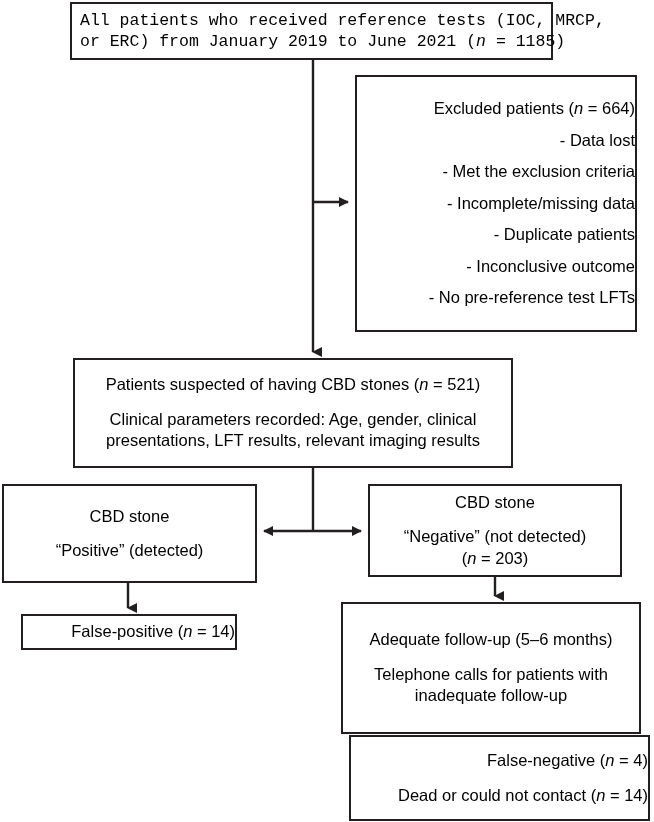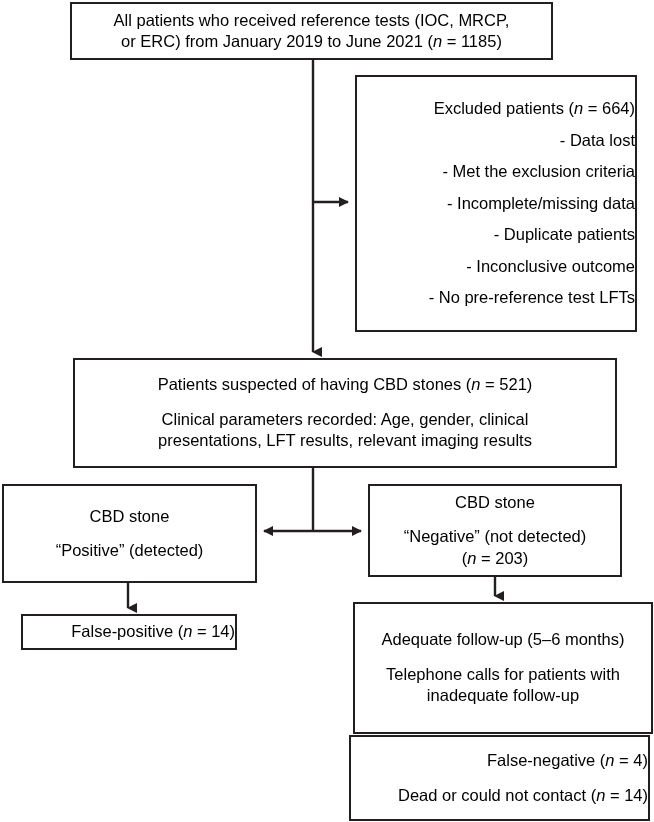--- a/index.html
+++ b/index.html
@@ -43,27 +43,27 @@
   #wires {
     position: absolute;
     left: 0; top: 0;
     width: 654px;
     height: 822px;
     z-index: 1;
     pointer-events: none;
   }
 
   
-  #node-all-patients   { left: 70px;  top: 2px;   width: 483px; height: 58px;  padding: 0 8px; }
+  #node-all-patients   { left: 70px;  top: 2px;   width: 483px; height: 58px;  padding: 0 8px; font-family: Liberation Mono, monospace; }
   #node-excluded       { left: 355px; top: 75px;  width: 282px; height: 257px; padding: 0 0 0 18px; }
-  #node-suspected      { left: 73px;  top: 358px; width: 544px; height: 110px; padding: 0 14px; }
+  #node-suspected      { left: 73px;  top: 358px; width: 440px; height: 110px; padding: 0 14px; }
   #node-positive       { left: 2px;   top: 484px; width: 255px; height: 99px;  padding: 0 8px; }
   #node-negative       { left: 368px; top: 484px; width: 254px; height: 93px;  padding: 0 8px; }
   #node-false-positive { left: 21px;  top: 614px; width: 216px; height: 36px;  padding: 0 0 0 16px; }
-  #node-followup       { left: 341px; top: 602px; width: 300px; height: 132px; padding: 0 10px; margin-left: 12px; }
+  #node-followup       { left: 341px; top: 602px; width: 300px; height: 132px; padding: 0 10px; }
   #node-false-negative { left: 349px; top: 735px; width: 301px; height: 86px;  padding: 0 0 0 16px; }
 </style>
 </head>
 <body>
 
 <div id="canvas">
 
   <svg id="wires" viewBox="0 0 654 822" width="654" height="822" aria-hidden="true">
     <defs>
       <marker id="arrowDown" markerWidth="12" markerHeight="12" refX="5" refY="9" orient="auto" markerUnits="userSpaceOnUse">

